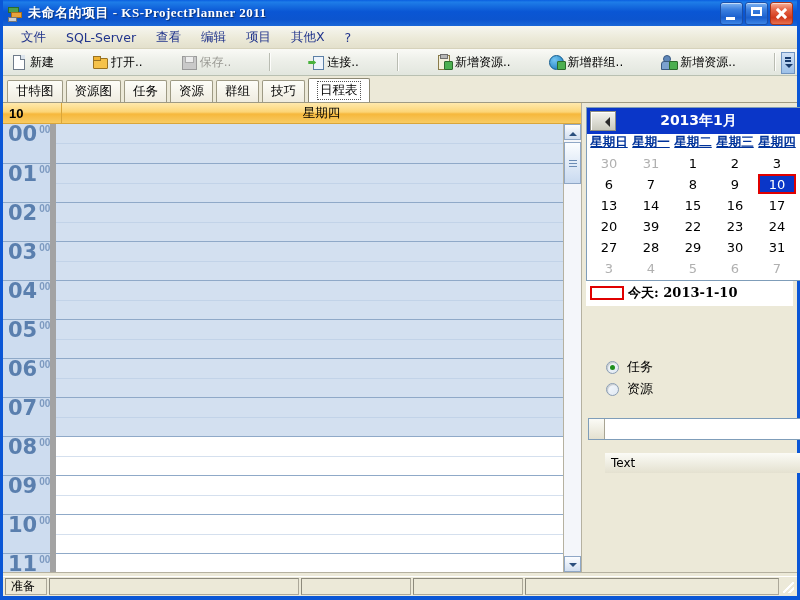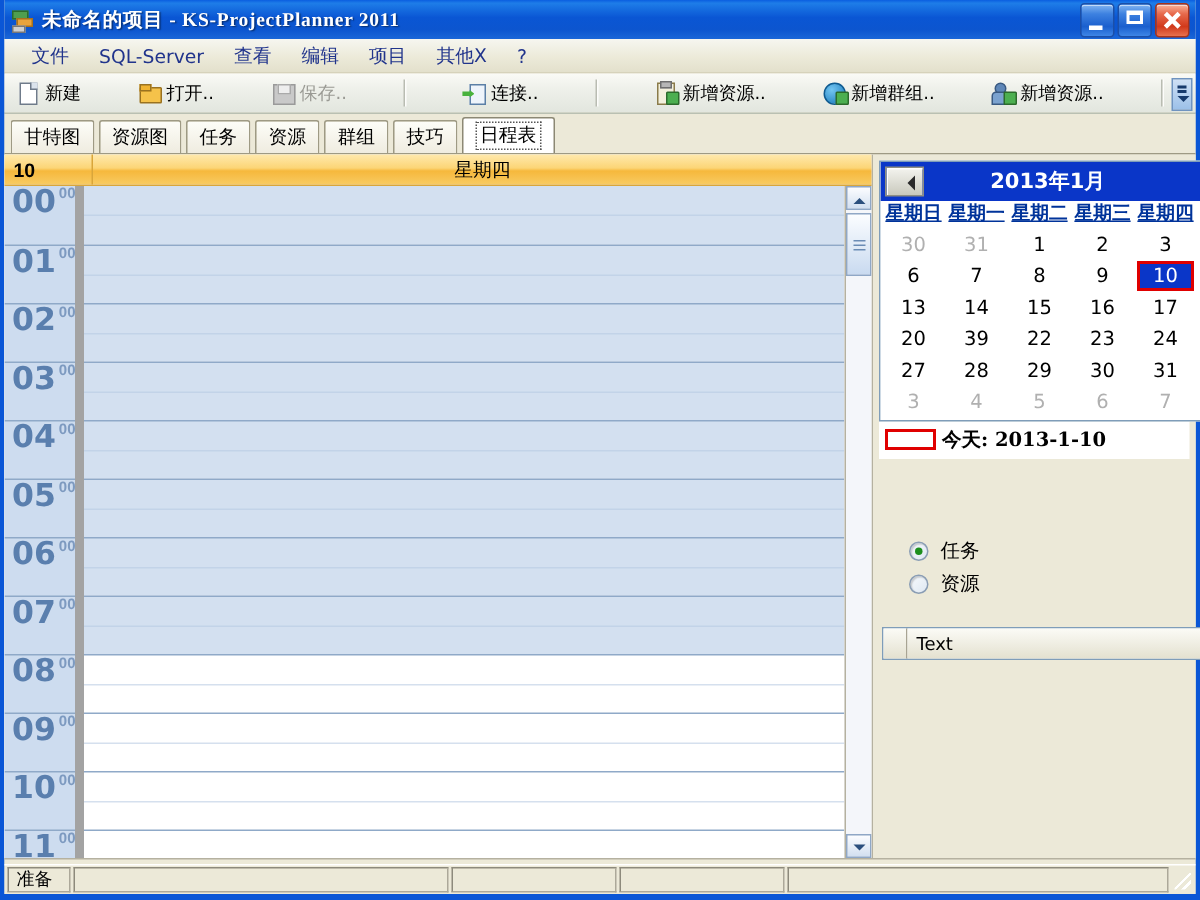--- a/index.html
+++ b/index.html
@@ -280,21 +280,21 @@
   }
   .lh{
     height:20px;box-sizing:border-box;
     background:linear-gradient(180deg,#fbfbf6,#e4e1d0);
     border-right:1px solid #a8a493;
     display:flex;align-items:center;padding-left:6px;
     font-size:12px;color:#000;
     font-family:"DejaVu Sans","Liberation Sans",sans-serif;
   }
   .lh.c0{flex:0 0 16px;padding-left:0;}
-  .lh.c1{flex:1 1 auto;}
+  .lh.c1{flex:1 1 auto;margin-top:34px;}
   
   .statusbar{
     flex:0 0 20px;height:20px;
     background:#ece9d8;border-top:1px solid #fff;
     display:flex;align-items:center;padding:1px 2px;gap:2px;
     box-sizing:border-box;
   }
   .spane{
     height:17px;box-sizing:border-box;
     border:1px solid #aca899;border-top-color:#8d8a7c;border-left-color:#8d8a7c;

